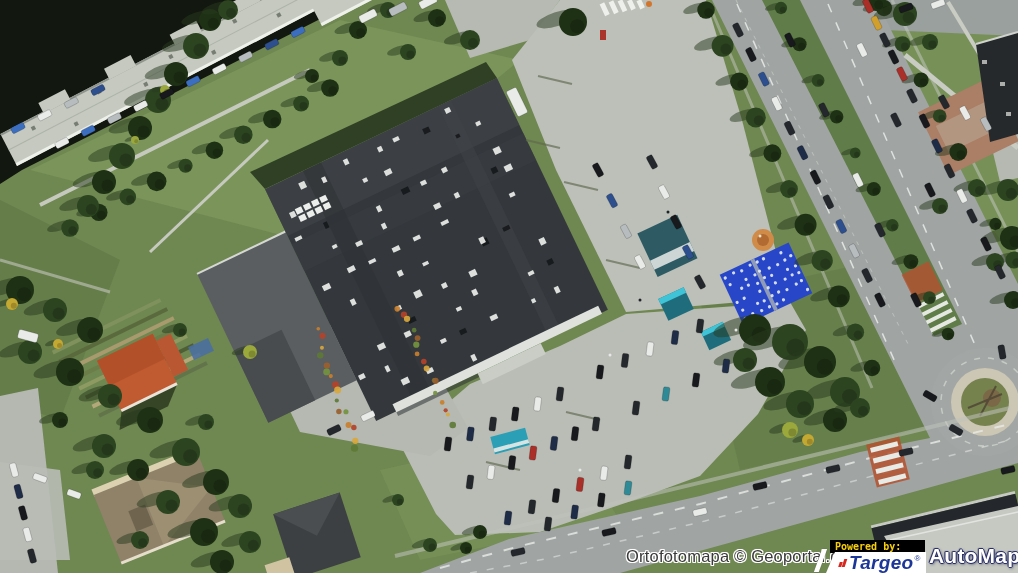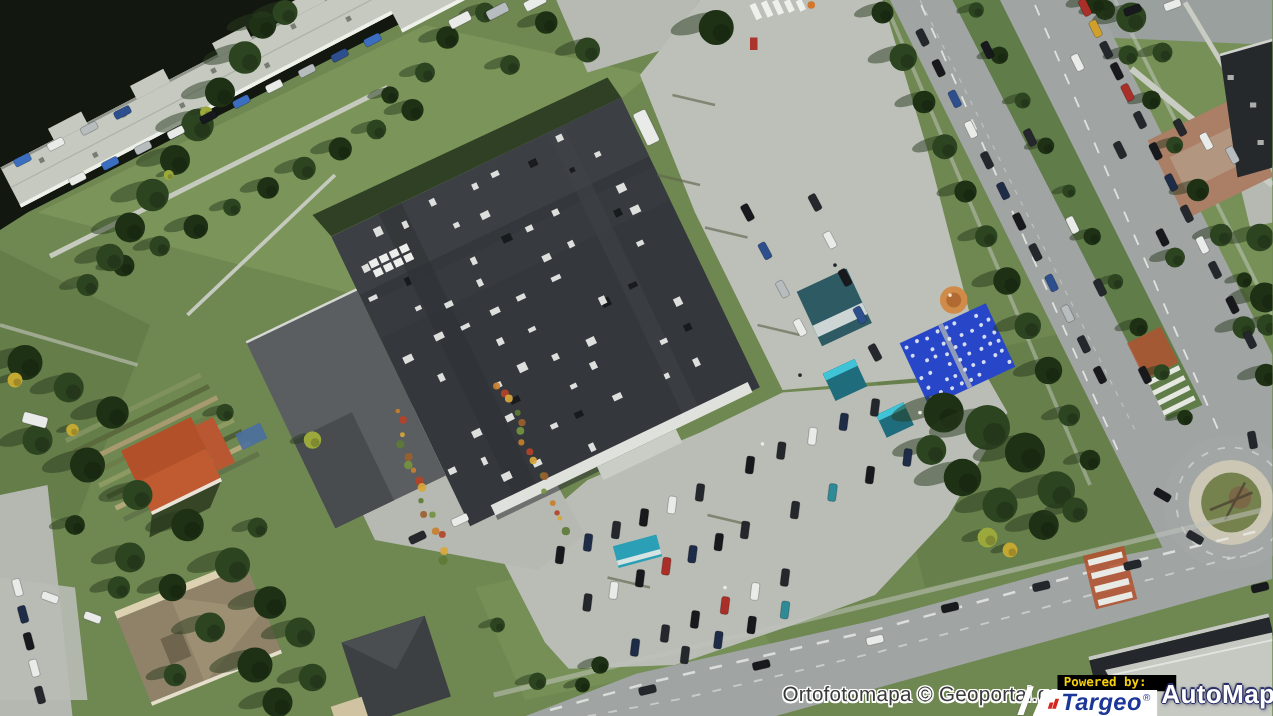--- a/index.html
+++ b/index.html
@@ -10,21 +10,21 @@
   .source-text{
     position:absolute;left:626px;top:547px;
     font-size:16.5px;color:#3a3a3a;letter-spacing:.2px;white-space:nowrap;
     text-shadow:-1px 0 #fff,1px 0 #fff,0 -1px #fff,0 1px #fff,
                 -1px -1px #fff,1px 1px #fff,1px -1px #fff,-1px 1px #fff;
   }
   .slash{position:absolute;left:818px;top:549px;width:5px;height:23px;
          background:#fff;transform:skewX(-20deg);box-shadow:0 0 1px rgba(0,0,0,.4);}
   .powered{position:absolute;left:830px;top:540px;width:90px;height:13px;
            background:#000;color:#f7cf0a;font-family:"DejaVu Sans Mono",monospace;
-           font-size:10px;font-weight:bold;line-height:13px;padding-left:5px;margin-left:16px;}
+           font-size:10px;font-weight:bold;line-height:13px;padding-left:5px;}
   .targeo-box{position:absolute;left:826px;top:552px;width:100px;height:21px;
            background:#fff;clip-path:polygon(9px 0,100% 0,100% 100%,0 100%);
            display:flex;align-items:center;padding-left:13px;box-sizing:border-box;text-align:right;}
   .tq{display:inline-flex;align-items:flex-end;margin-right:2px;}
   .tq i{display:inline-block;width:3px;background:#d6281e;transform:skewX(-18deg);margin-right:1px;}
   .tq i:nth-child(1){height:5px;}
   .tq i:nth-child(2){height:8px;}
   .targeo-text{color:#1d3799;font-weight:bold;font-style:italic;font-size:19px;
            letter-spacing:.3px;line-height:1;}
   .targeo-box sup{color:#1d3799;font-size:8px;margin-left:1px;position:relative;top:-4px;}

